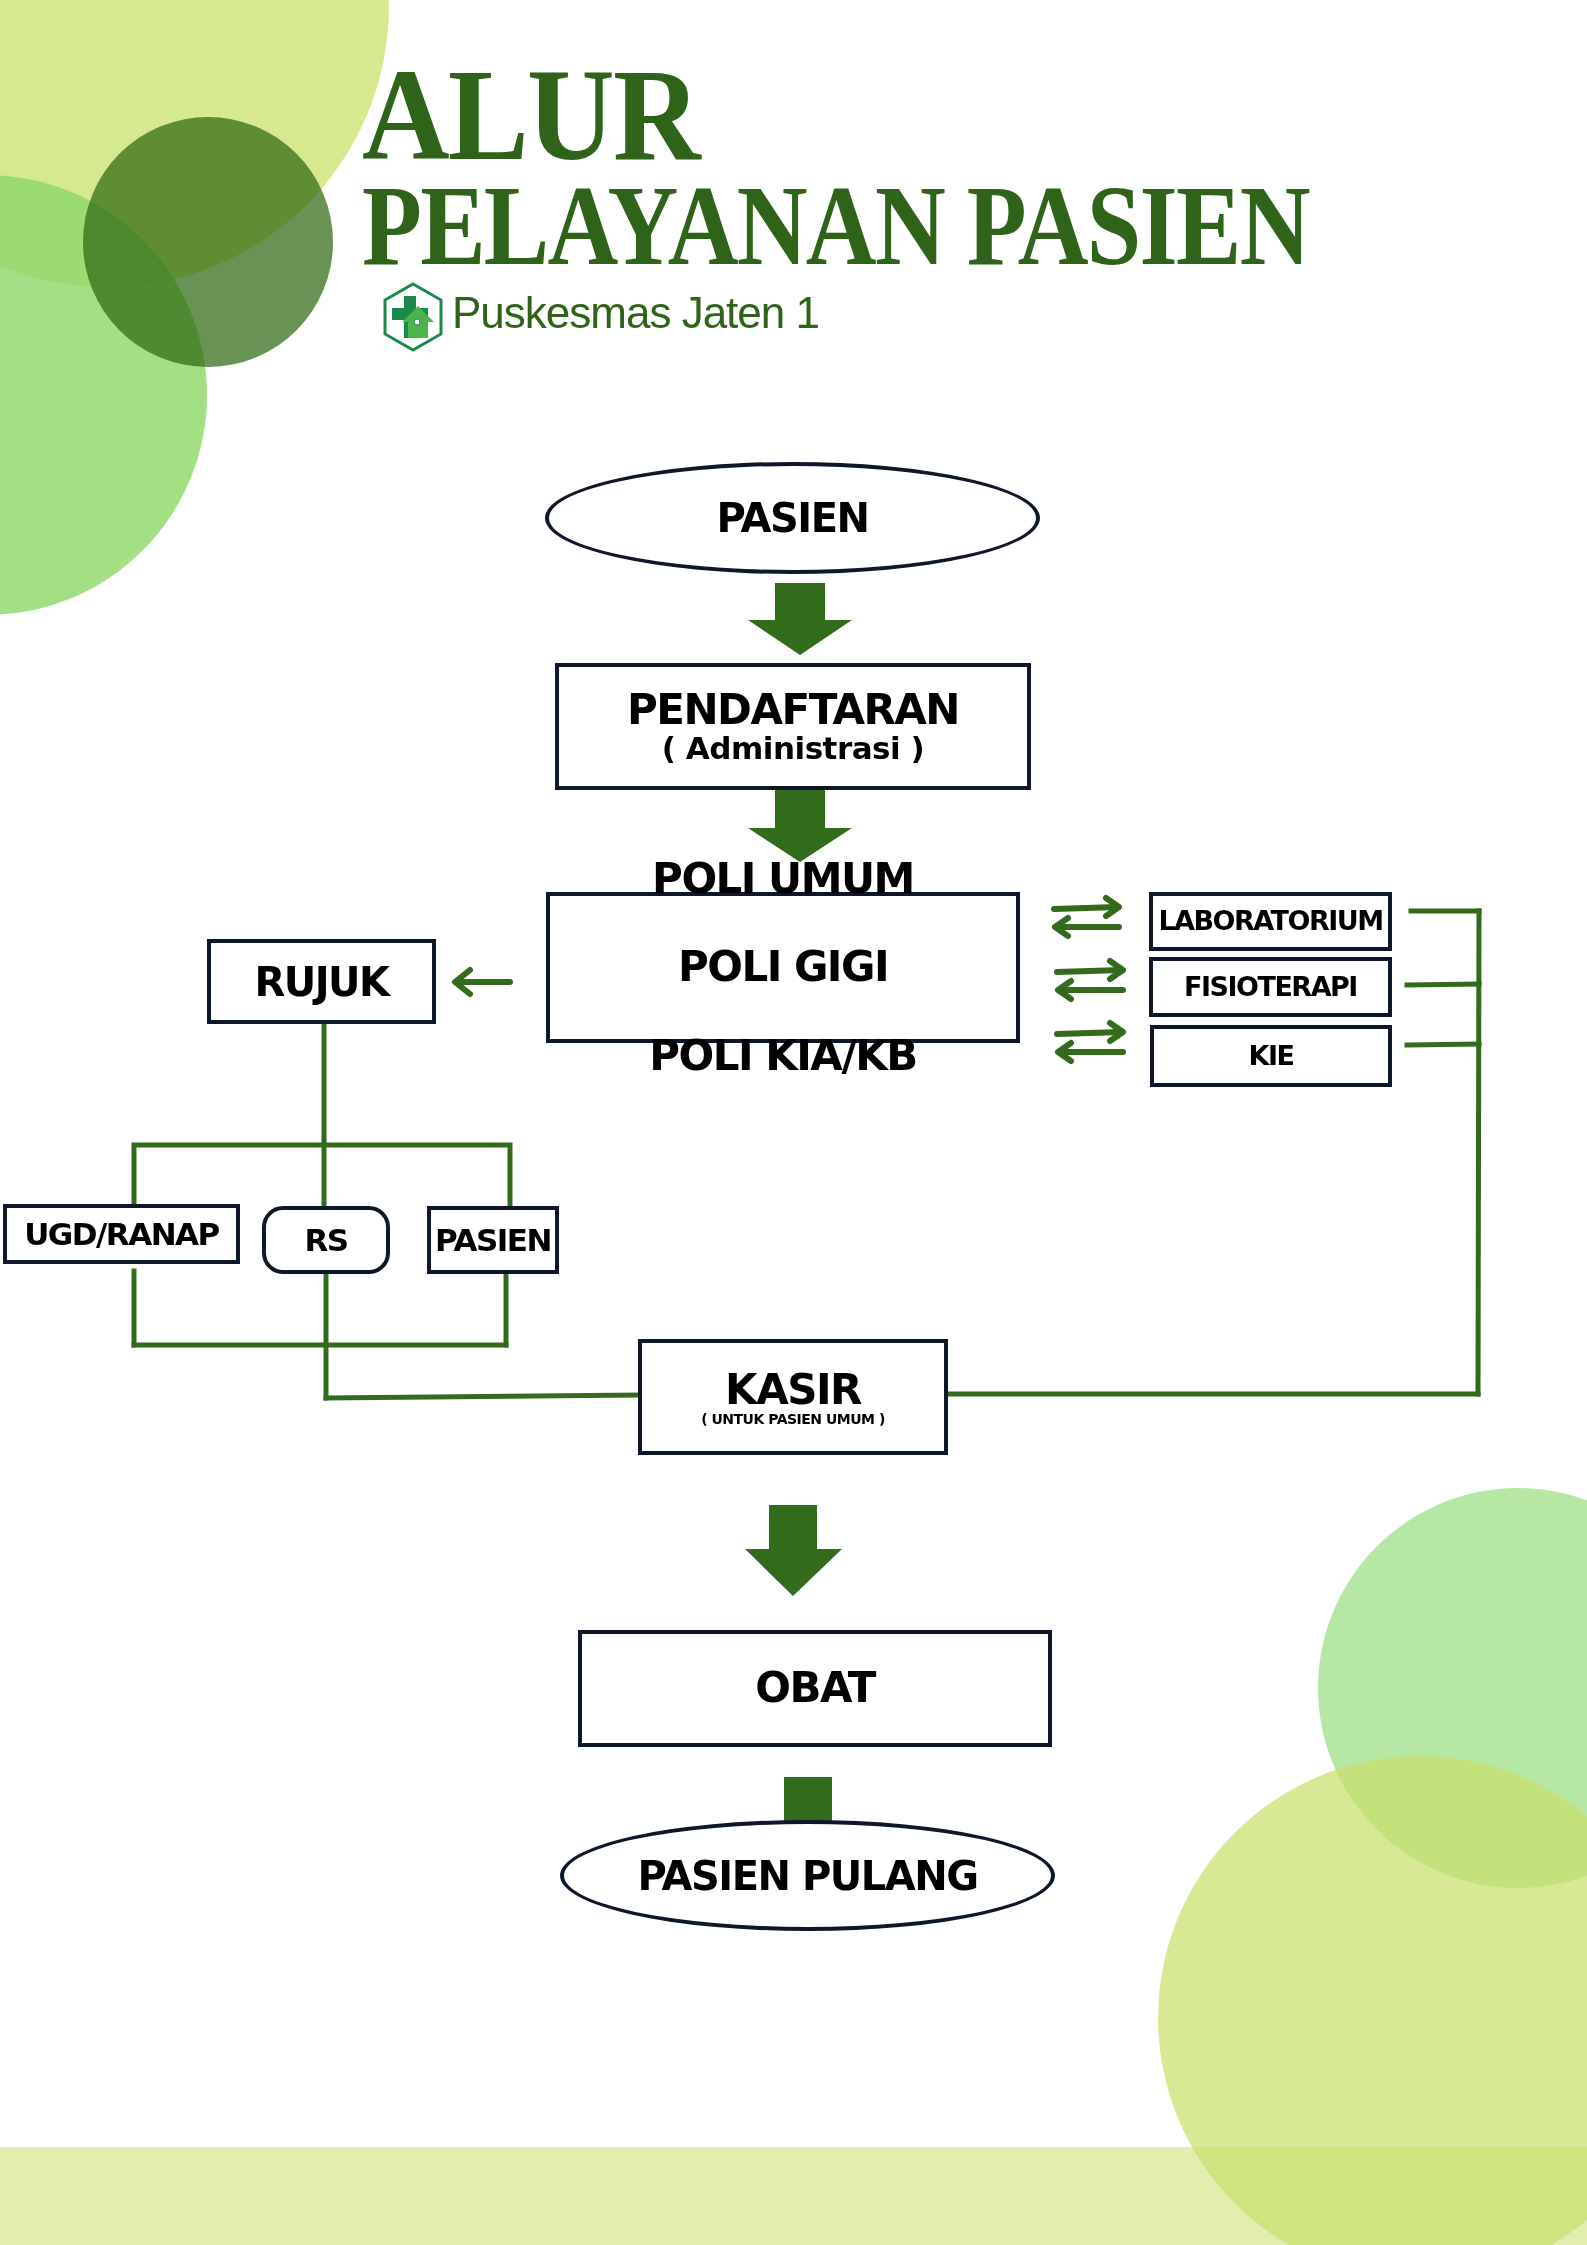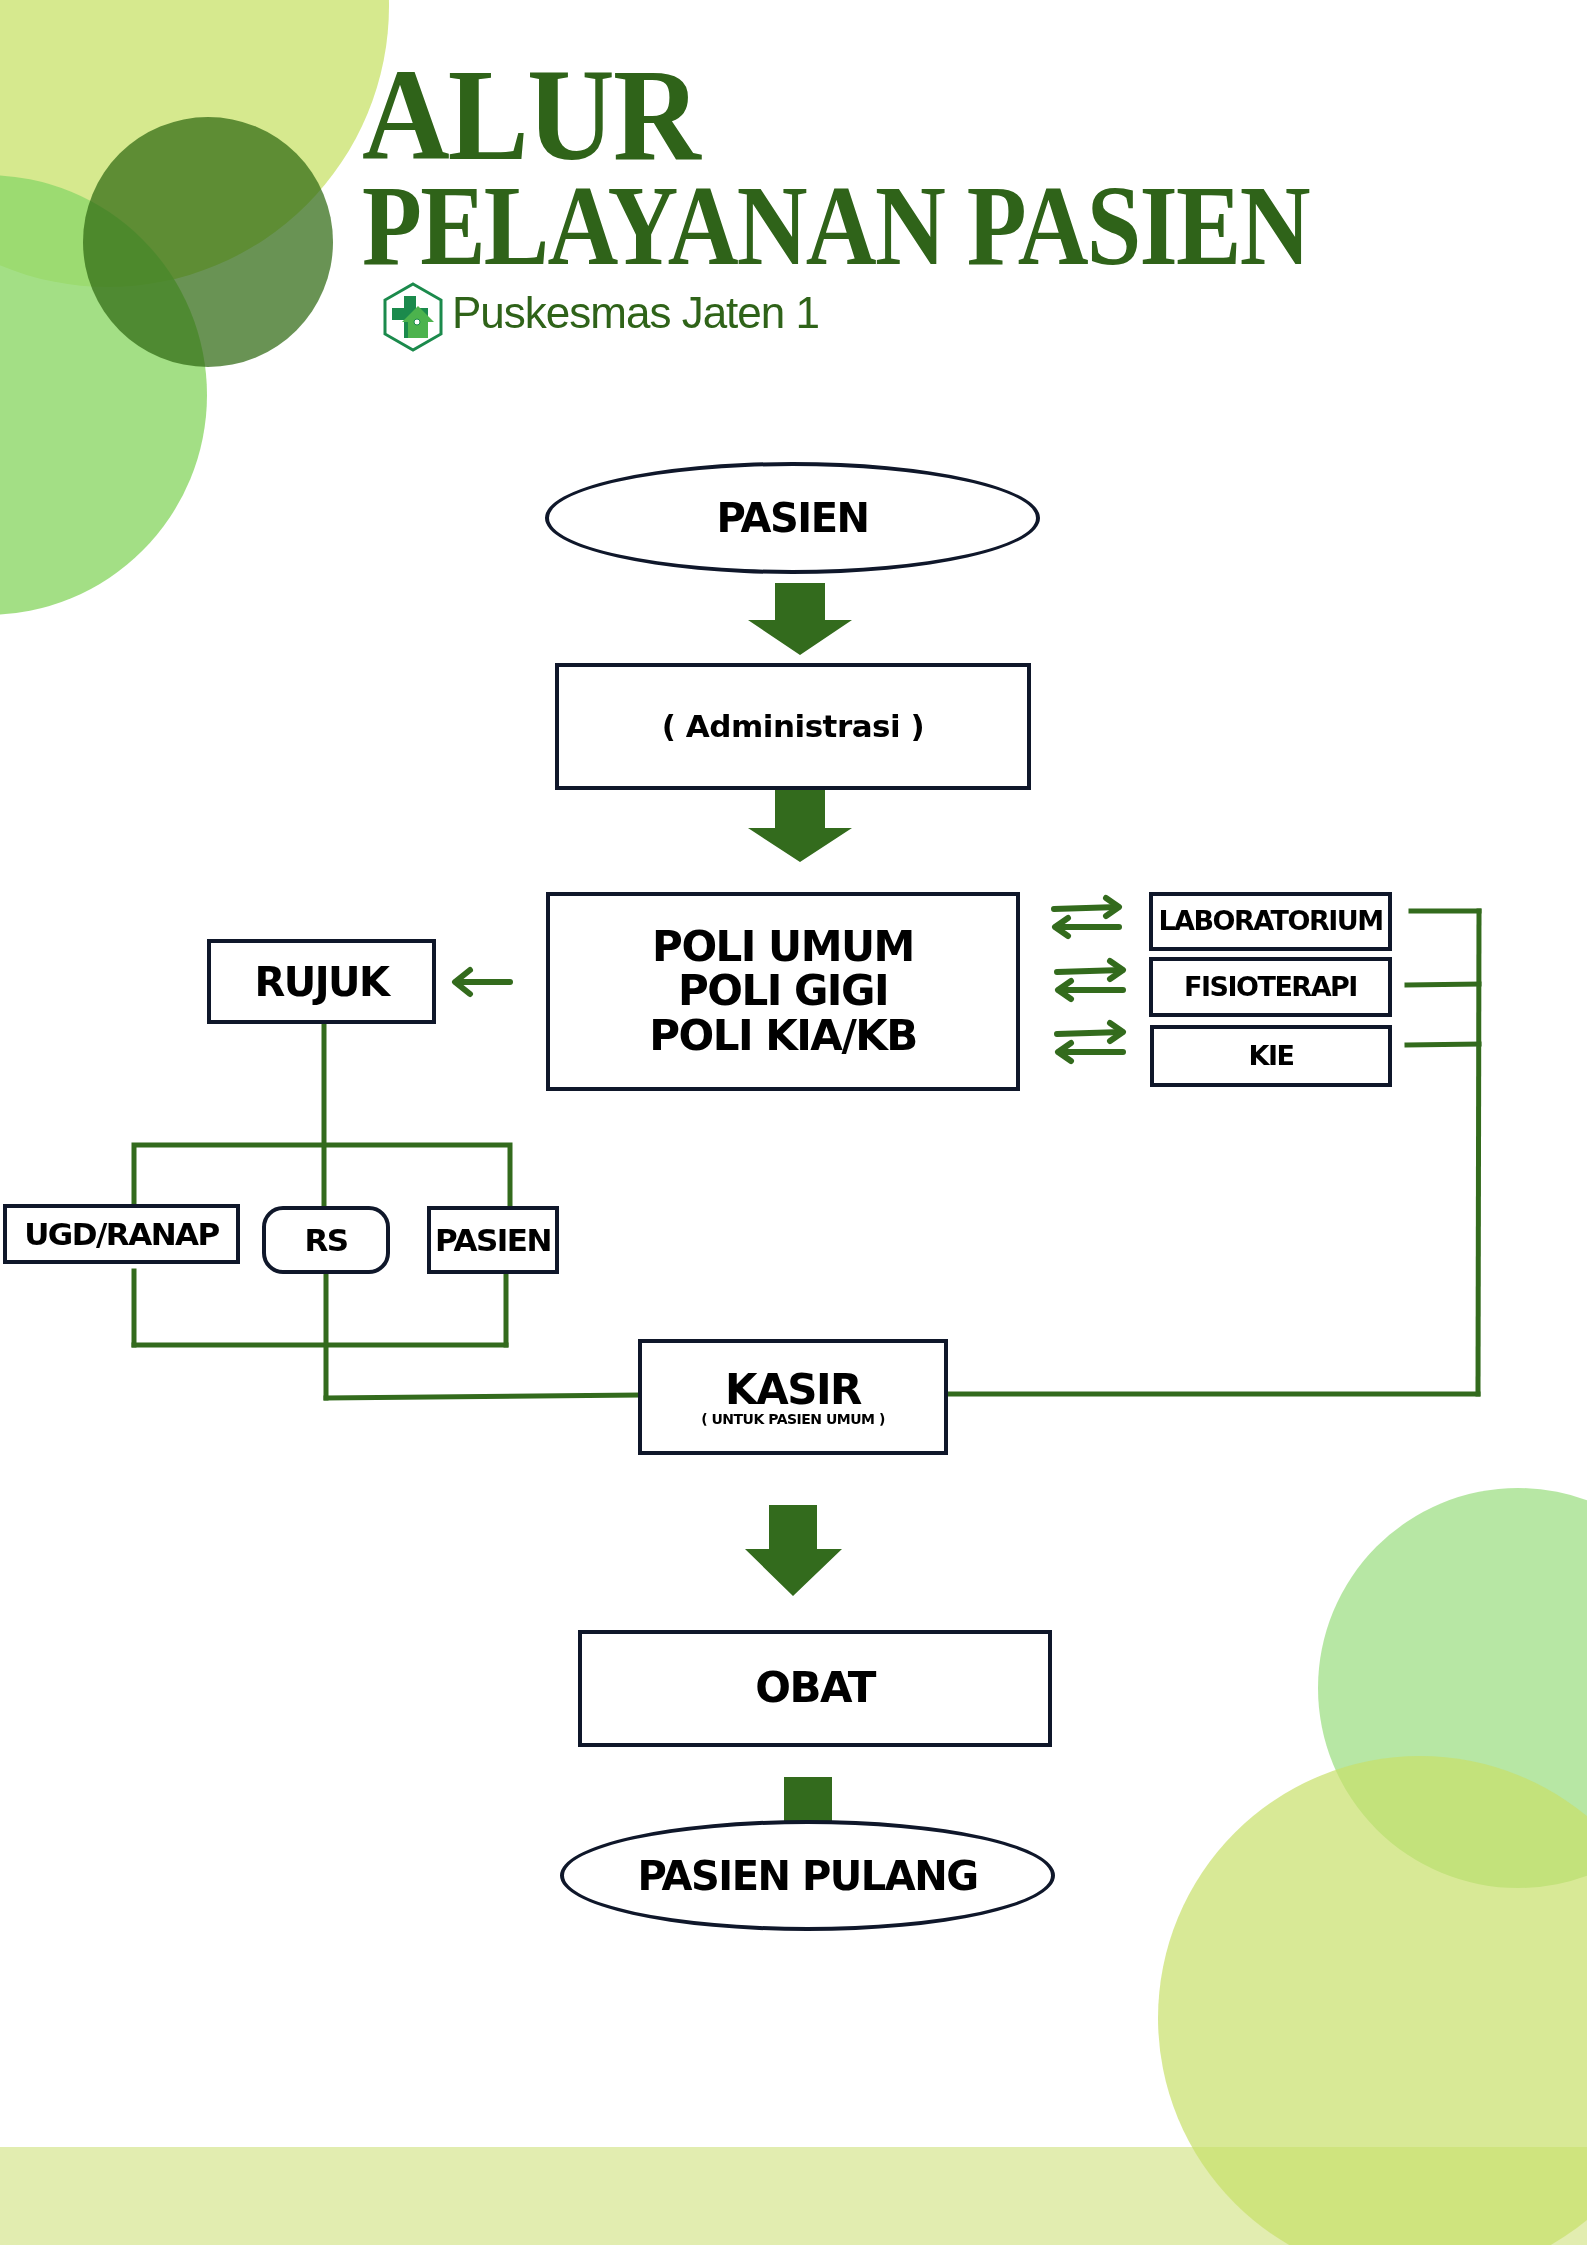--- a/index.html
+++ b/index.html
@@ -77,24 +77,25 @@
     <line x1="326" y1="1273" x2="326" y2="1398"></line>
     <line x1="326" y1="1398" x2="639" y2="1395"></line>
   </g>
 </svg>
 
 <div class="node ellipse" style="left:545px; top:462px; width:495px; height:112px;">
   <span class="lbl" style="font-size:40px;">PASIEN</span>
 </div>
 
 <div class="node" style="left:555px; top:663px; width:476px; height:127px;">
+  <span class="lbl" style="font-size:42px;">PENDAFTARAN</span>
   <span class="lbl" style="font-size:31px; letter-spacing:-0.5px;">( Administrasi )</span>
 </div>
 
-<div class="node" style="left:546px; top:892px; width:474px; height:199px;">
+<div class="node" style="left:546px; top:892px; width:474px; height:151px;gap:44px;">
   <span class="lbl" style="font-size:42px;">POLI UMUM</span>
   <span class="lbl" style="font-size:42px;">POLI GIGI</span>
   <span class="lbl" style="font-size:42px;">POLI KIA/KB</span>
 </div>
 
 <div class="node" style="left:1149px; top:892px; width:243px; height:59px;">
   <span class="lbl" style="font-size:27px;">LABORATORIUM</span>
 </div>
 <div class="node" style="left:1149px; top:957px; width:243px; height:60px;">
   <span class="lbl" style="font-size:27px;">FISIOTERAPI</span>

